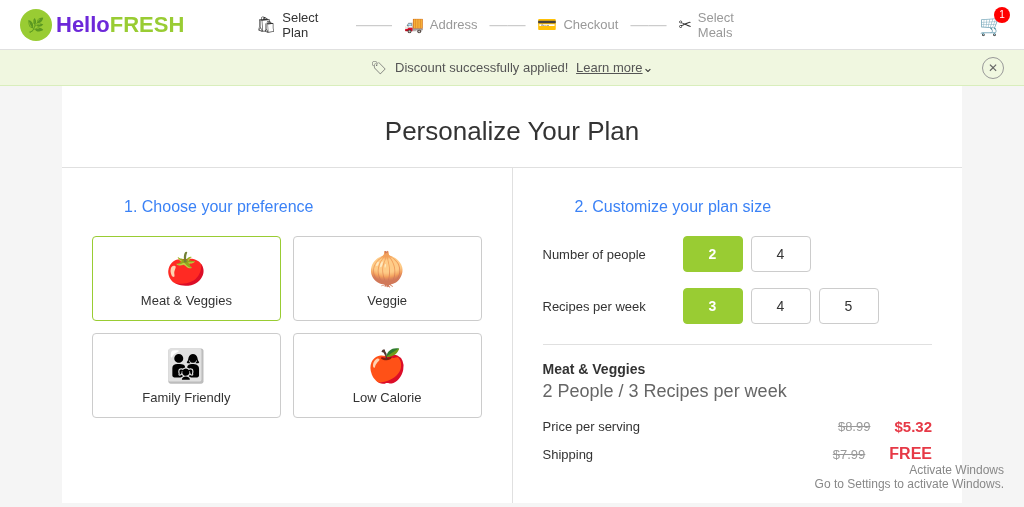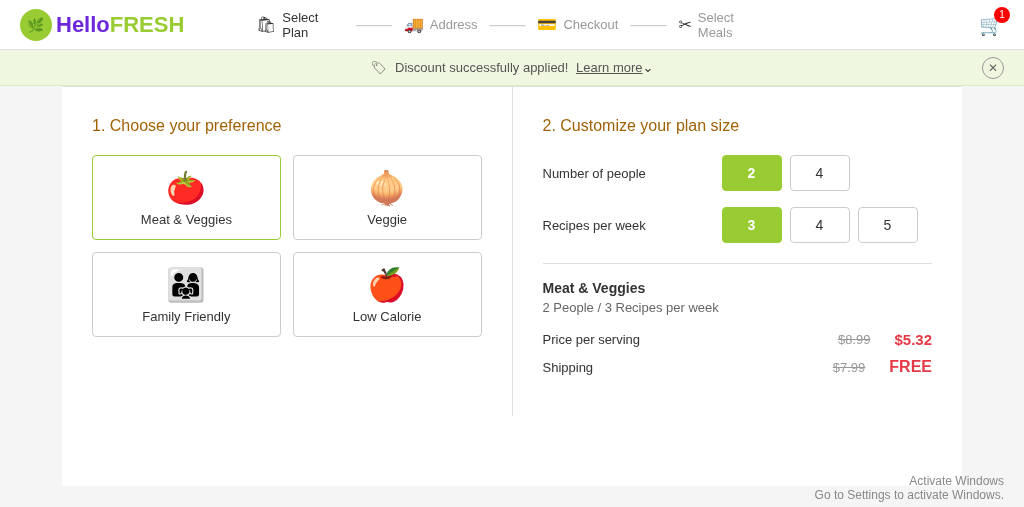--- a/index.html
+++ b/index.html
@@ -141,22 +141,23 @@
 
     
     .left-section {
       flex: 1;
       padding: 30px;
       border-right: 1px solid #e0e0e0;
     }
     .section-heading {
       font-size: 16px;
       font-weight: 500;
-      color: #a16207;
+      color: #3b82f6;
       margin-bottom: 20px;
+      margin-left: 32px;
     }
     .preference-grid {
       display: grid;
       grid-template-columns: 1fr 1fr;
       gap: 12px;
       margin-bottom: 20px;
     }
     .preference-card {
       border: 1.5px solid #ccc;
       border-radius: 4px;
@@ -192,21 +193,20 @@
 
     
     .right-section {
       flex: 1;
       padding: 30px;
     }
     .plan-row {
       display: flex;
       align-items: center;
       margin-bottom: 16px;
-      gap: 39px;
     }
     .plan-row-label {
       font-size: 13px;
       color: #333;
       width: 140px;
       flex-shrink: 0;
     }
     .plan-options {
       display: flex;
       gap: 8px;
@@ -237,21 +237,21 @@
       border-top: 1px solid #e0e0e0;
       padding-top: 16px;
     }
     .plan-summary-name {
       font-weight: bold;
       font-size: 14px;
       color: #333;
       margin-bottom: 4px;
     }
     .plan-summary-detail {
-      font-size: 13px;
+      font-size: 18px;
       color: #666;
       margin-bottom: 16px;
     }
     .plan-price-row {
       display: flex;
       justify-content: space-between;
       align-items: center;
       margin-bottom: 10px;
     }
     .plan-price-label {
@@ -288,21 +288,21 @@
     }
     .content-area {
       flex: 1;
       overflow-y: auto;
       background: #f5f5f5;
     }
 
     
     .watermark {
       position: fixed;
-      bottom: 5px;
+      bottom: 16px;
       right: 20px;
       color: #888;
       font-size: 12px;
       text-align: right;
       pointer-events: none;
     }
   </style>
 </head>
 <body>
 
@@ -347,20 +347,21 @@
     <span class="discount-text">Discount successfully applied!</span>
     &nbsp;
     <a class="learn-more">Learn more</a>
     <span> ⌄</span>
     <div class="close-banner">✕</div>
   </div>
 
   <div class="content-area">
     <div class="main-content">
 
+      <h1 class="page-title">Personalize Your Plan</h1>
 
       <div class="sections-wrapper">
 
         <div class="left-section">
           <div class="section-heading">1. Choose your preference</div>
           <div class="preference-grid">
 
             <div class="preference-card active">
               <div class="preference-icon">🍅</div>
               <span class="preference-label">Meat &amp; Veggies</span>

